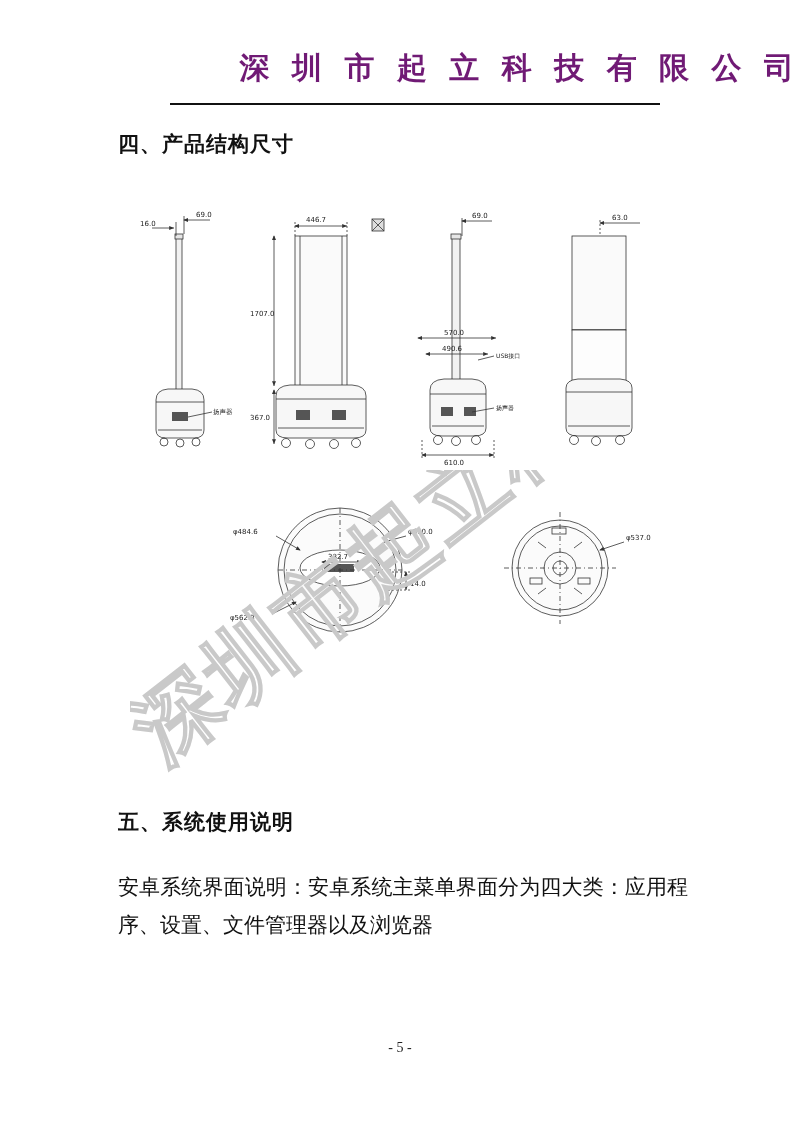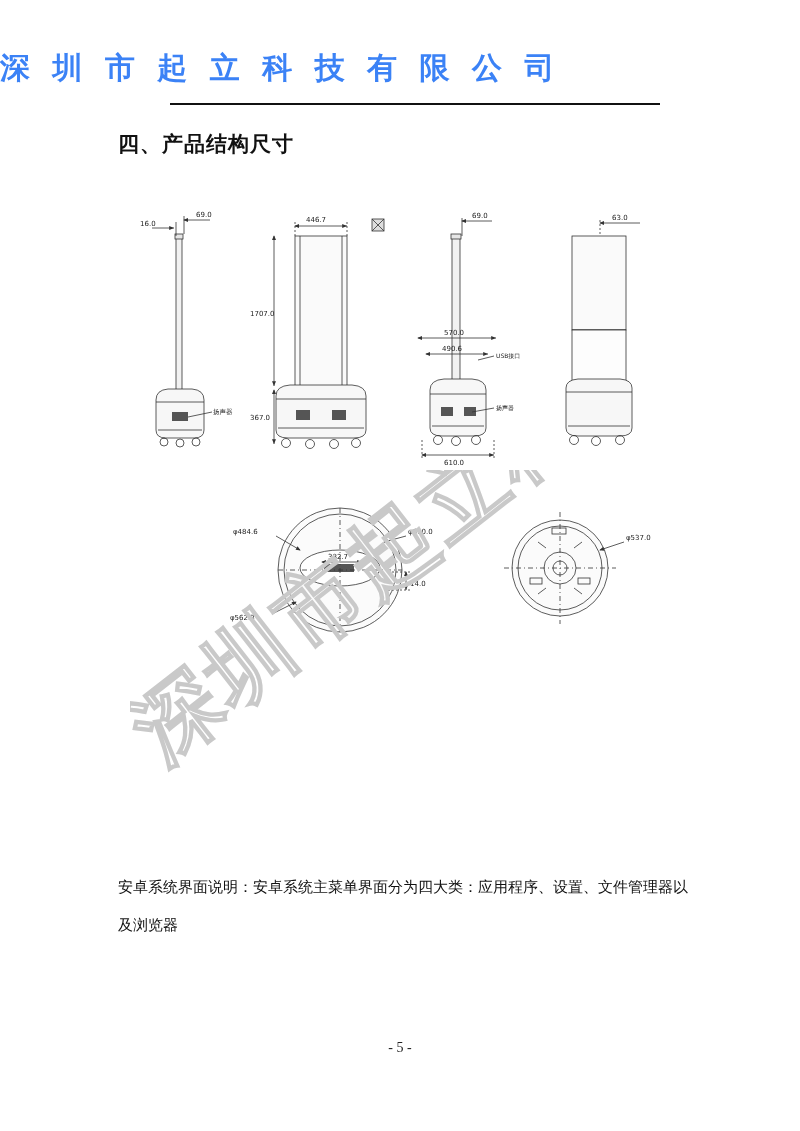--- a/index.html
+++ b/index.html
@@ -18,26 +18,26 @@
     overflow: hidden;
     margin: 0 auto;
   }
 
   
   .doc-title {
     position: absolute;
     top: 48px;
     left: 0;
     width: 800px;
-    text-align: left;
+    text-align: right;
     font-family: "DejaVu Sans", sans-serif;
     font-weight: bold;
     font-size: 30px;
     letter-spacing: 6px;
-    color: #3b82f6;
+    color: #701a75;
   }
   .title-rule {
     position: absolute;
     top: 103px;
     left: 170px;
     width: 490px;
     height: 2px;
     background: #111;
   }
 
@@ -53,21 +53,21 @@
   #heading-4 { top: 130px; left: 118px; }
   #heading-5 { top: 808px; left: 118px; }
 
   
   .body-par {
     position: absolute;
     top: 868px;
     left: 118px;
     width: 570px;
     font-family: "Liberation Serif", serif;
-    font-size: 15px;
+    font-size: 21px;
     line-height: 38px;
     color: #111;
     text-align: justify;
     text-indent: 0;
   }
 
   
   .footer {
     position: absolute;
     top: 1040px;
@@ -288,18 +288,19 @@
   </div>
 
   <div class="watermark">
     <svg width="560" height="380" viewBox="0 0 560 380" xmlns="http://www.w3.org/2000/svg">
       <g transform="rotate(-38 280 190)">
         <text class="wm-text" x="20" y="120">深圳市起立科技</text>
       </g>
     </svg>
   </div>
 
+  <div class="section-heading" id="heading-5">五、系统使用说明</div>
 
   <div class="body-par">安卓系统界面说明：安卓系统主菜单界面分为四大类：应用程序、设置、文件管理器以及浏览器</div>
 
   <div class="footer">- 5 -</div>
 
 </div>
 
 </body></html>

